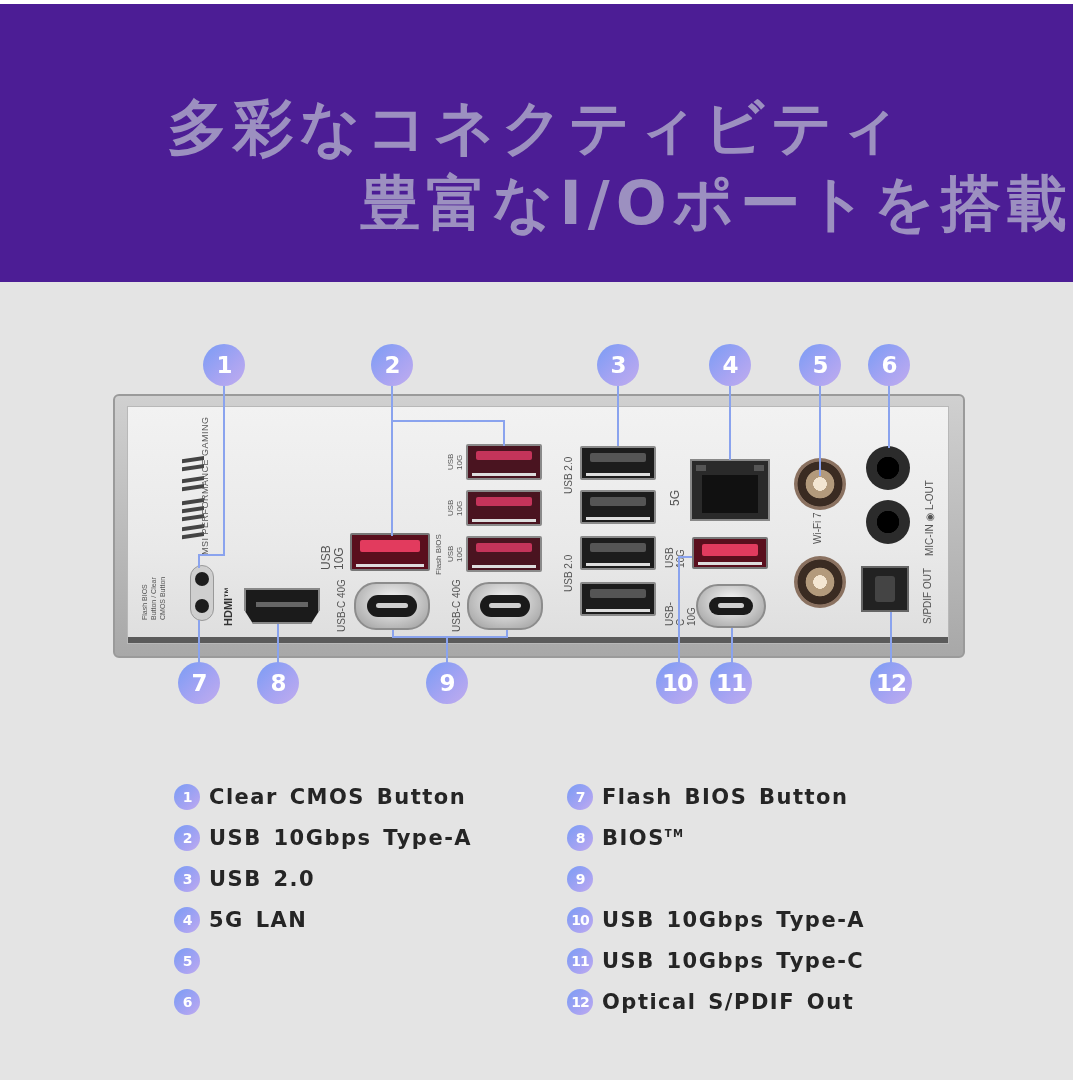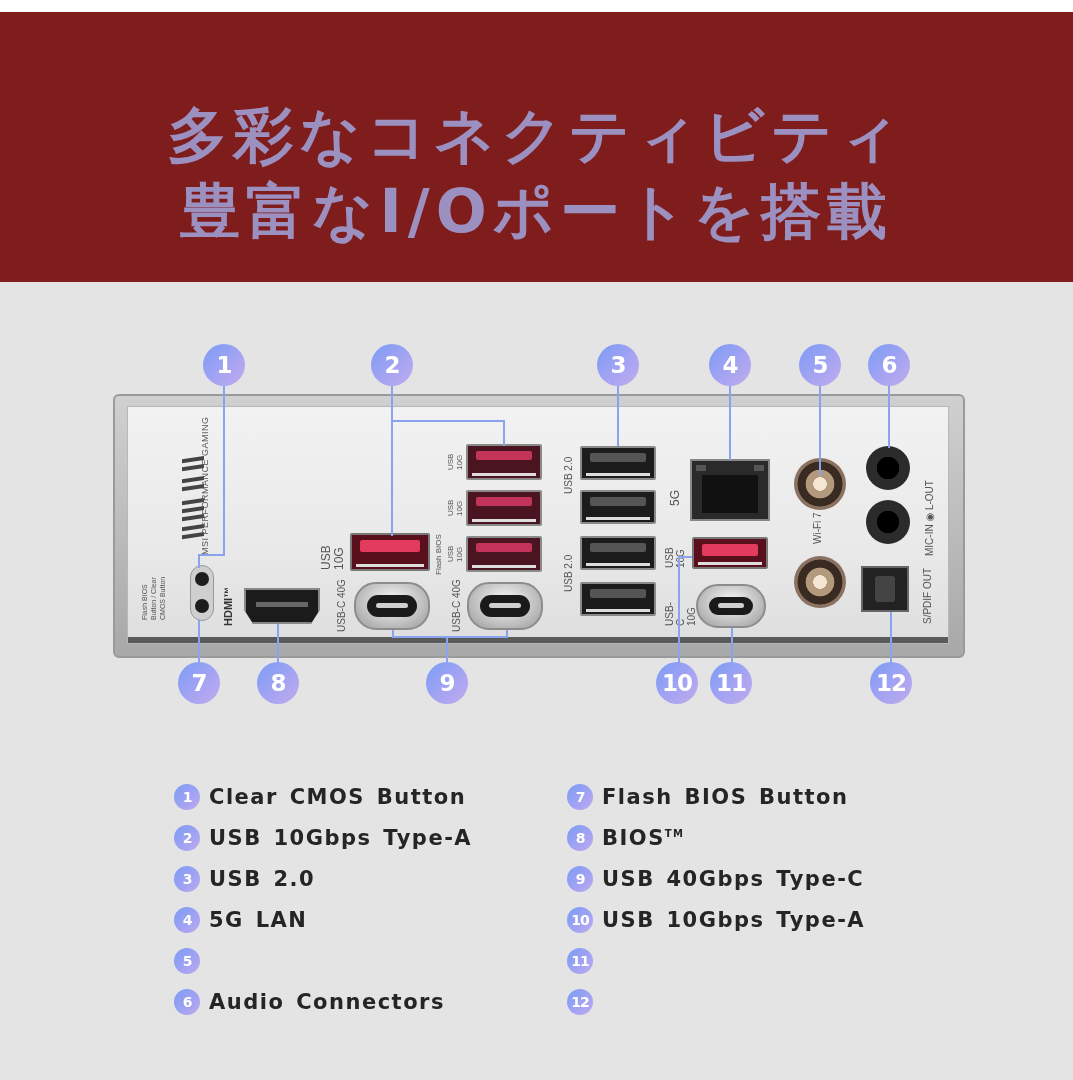--- a/index.html
+++ b/index.html
@@ -1,23 +1,23 @@
 <!DOCTYPE html>
 <html><head>
 <meta charset="utf-8">
 <style>
   * { box-sizing: border-box; margin: 0; padding: 0; }
   html, body { width: 1073px; height: 1080px; overflow: hidden; }
   body { position: relative; background: #ffffff; font-family: "DejaVu Sans", sans-serif; }
 
-  .header { position: absolute; left: 0; top: 12px; width: 1073px; height: 342px; background: #7f1d1d; }
+  .header { position: absolute; left: 0; top: 4px; width: 1073px; height: 342px; background: #4c1d95; }
   .title-line { position: absolute; left: 0; width: 1073px; text-align: center; color: #9c90c0;
     font-family: "DejaVu Sans", sans-serif; font-weight: bold; font-size: 60px; letter-spacing: 6px; line-height: 70px; }
   .title-line.l1 { top: 88px; }
-  .title-line.l2 { top: 164px; }
+  .title-line.l2 { top: 164px; text-align: right; }
 
   .stage { position: absolute; left: 0; top: 282px; width: 1073px; height: 798px; background: #e4e4e4; }
 
   
   .shield-outer { position: absolute; left: 113px; top: 394px; width: 852px; height: 264px;
     background: linear-gradient(#d0d0d0, #a8a8a8); border-radius: 6px; border: 2px solid #9a9a9a; }
   .shield-inner { position: absolute; left: 127px; top: 406px; width: 822px; height: 238px;
     background: linear-gradient(180deg, #f2f2f2 0%, #e9e9e9 60%, #dedede 100%);
     border: 1px solid #b8b8b8; box-shadow: inset 0 -6px 0 #5a5a5a; }
 
@@ -255,40 +255,40 @@
     </div>
   <div class="legend-item">
       <div class="mini-badge">4</div>
       <div class="legend-text">5G LAN</div>
     </div>
   <div class="legend-item">
       <div class="mini-badge">5</div>
     </div>
   <div class="legend-item">
       <div class="mini-badge">6</div>
-      <div class="legend-text">Audio Connectors</div>
     </div>
 </div>
 
 <div class="legend" style="left:567px;">
   <div class="legend-item">
       <div class="mini-badge">7</div>
       <div class="legend-text">Flash BIOS Button</div>
     </div>
   <div class="legend-item">
       <div class="mini-badge">8</div>
       <div class="legend-text"><span>BIOS</span><sup>TM</sup></div>
     </div>
   <div class="legend-item">
       <div class="mini-badge">9</div>
-      <div class="legend-text">USB 40Gbps Type-C</div>
     </div>
   <div class="legend-item">
       <div class="mini-badge">10</div>
       <div class="legend-text">USB 10Gbps Type-A</div>
     </div>
   <div class="legend-item">
       <div class="mini-badge">11</div>
+      <div class="legend-text">USB 10Gbps Type-C</div>
     </div>
   <div class="legend-item">
       <div class="mini-badge">12</div>
+      <div class="legend-text">Optical S/PDIF Out</div>
     </div>
 </div>
 
 </body></html>

